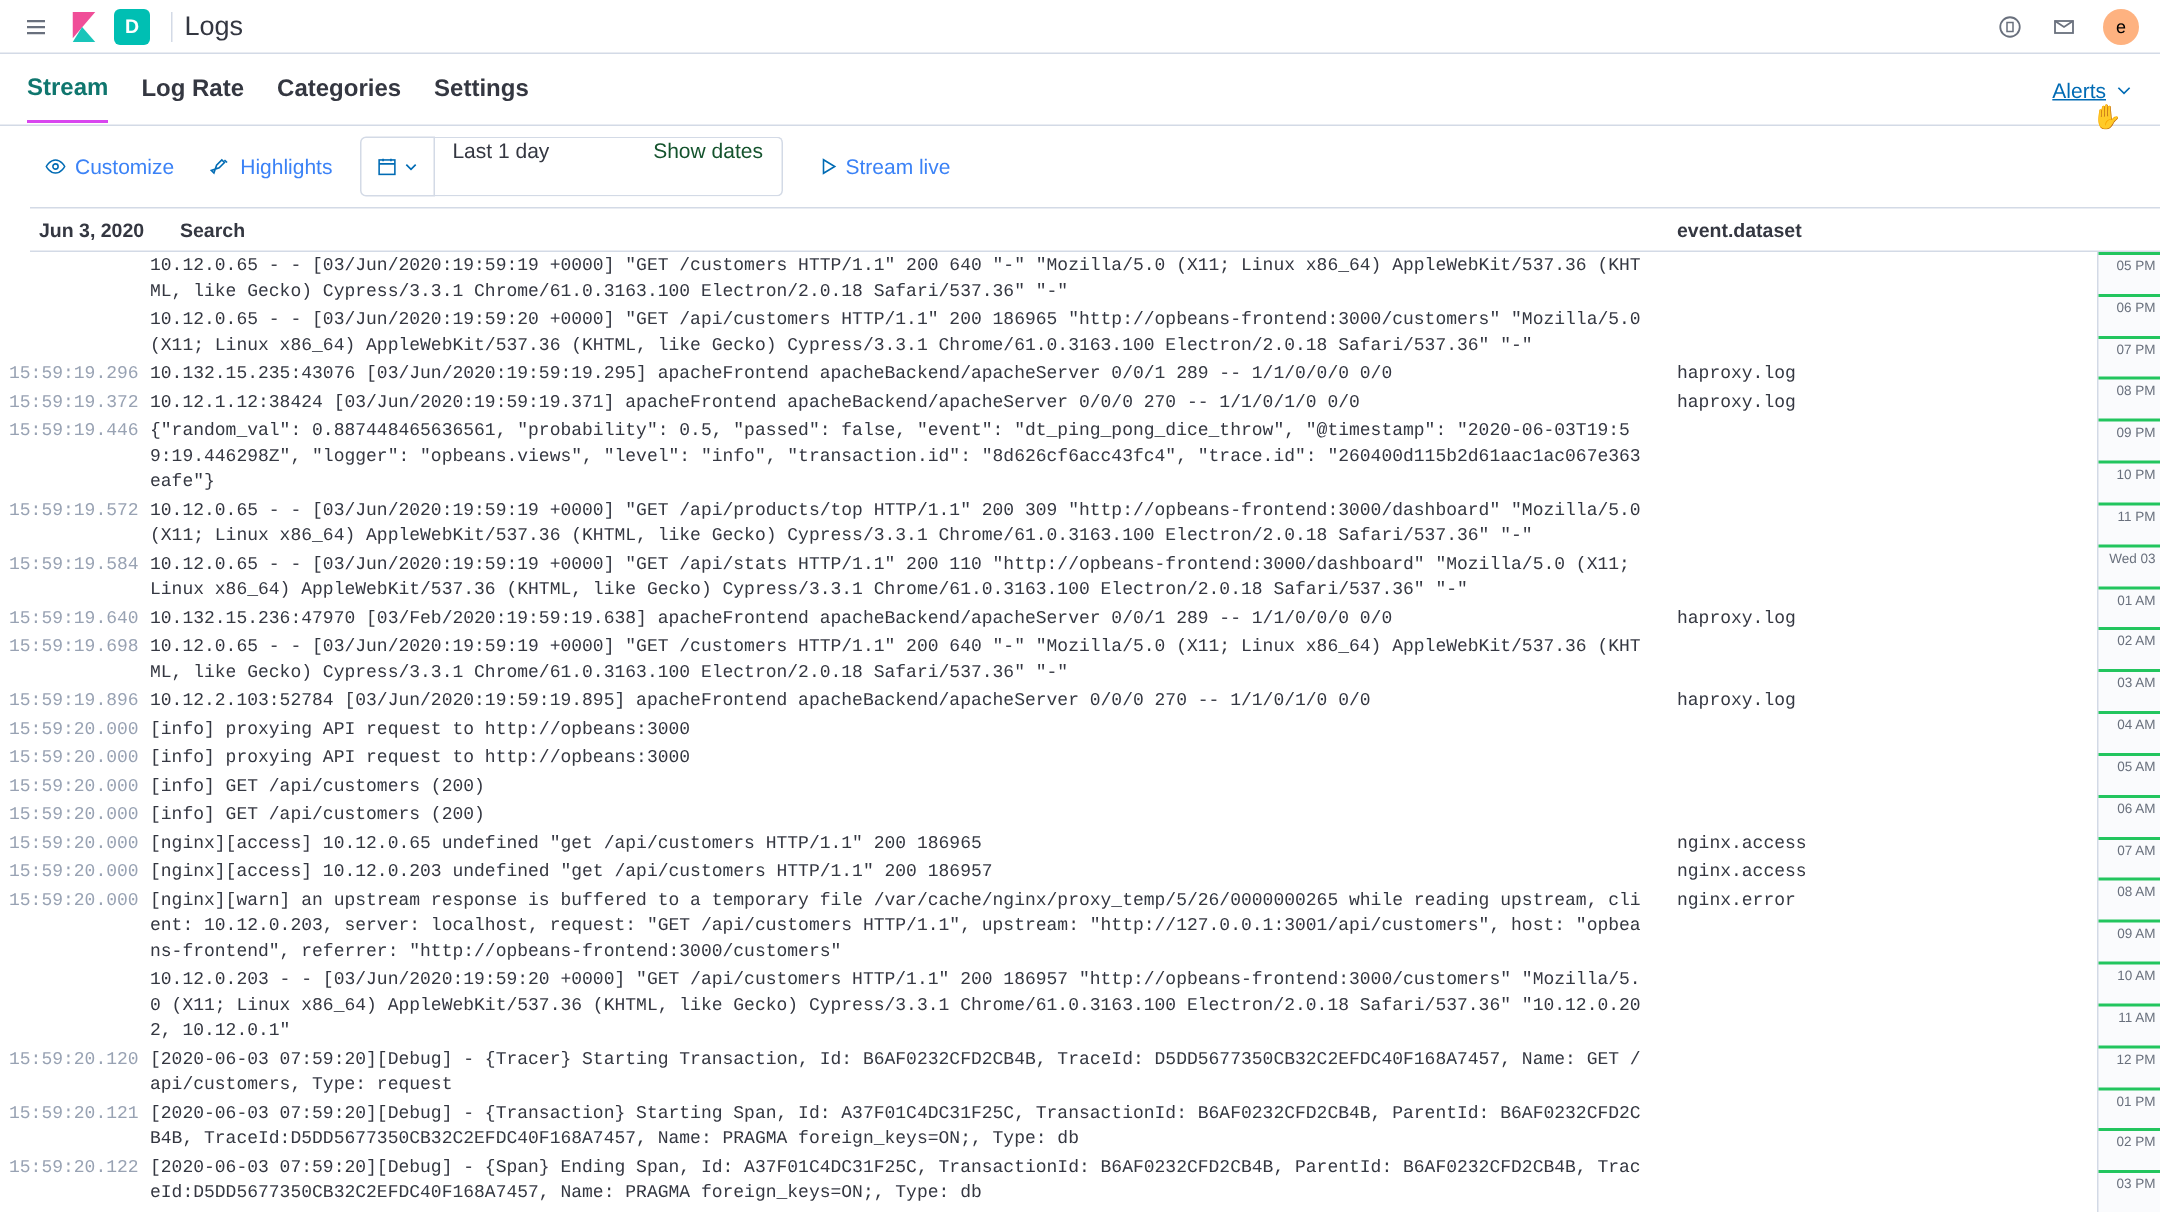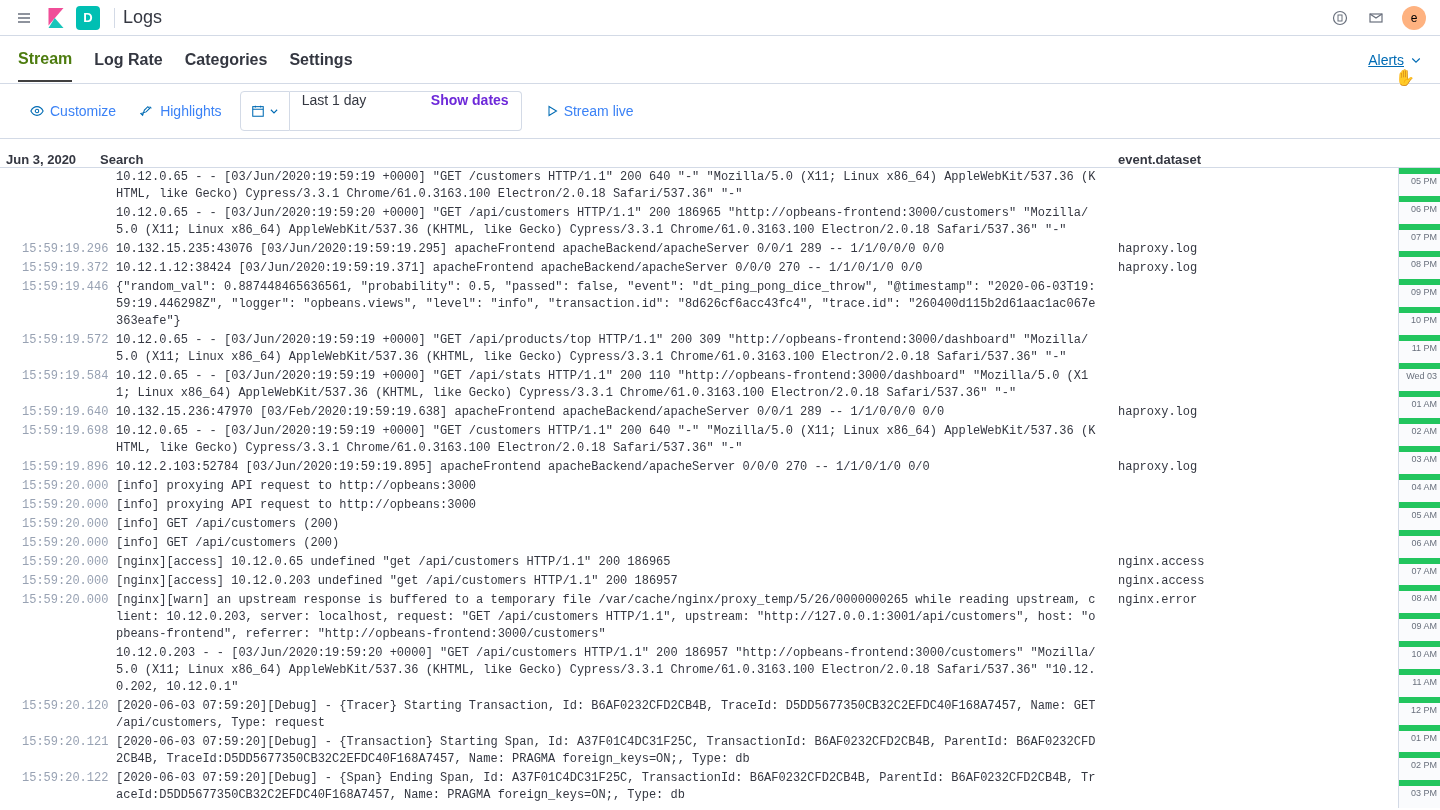--- a/index.html
+++ b/index.html
@@ -64,22 +64,22 @@
   }
   .tab {
     font-size: 16px;
     font-weight: 600;
     color: #343741;
     padding: 12px 0;
     cursor: pointer;
     margin-right: 22px;
   }
   .tab.active {
-    color: #4d7c0f;
-    border-bottom: 2px solid #404040;
+    color: #0f766e;
+    border-bottom: 2px solid #d946ef;
   }
   .tabs-right {
     margin-left: auto;
     display: flex; align-items: center;
     color: #006bb4; font-weight: 500;
     cursor: pointer;
     gap: 6px;
     position: relative;
   }
   .cursor-hand {
@@ -125,45 +125,45 @@
     padding: 0 10px; color: #006bb4;
     margin-left: 6px;
   }
   .date-text {
     border: 1px solid #d3dae6;
     border-left: none;
     border-radius: 0 4px 4px 0;
     height: 40px; display: flex; align-items: flex-start;
     padding: 0 12px; min-width: 232px;
   }
-  .link-btn { color:#6d28d9; font-weight:700; cursor:pointer; }
+  .link-btn { color:#14532d; font-weight:400; cursor:pointer; }
   
   .table-head {
     display: flex;
     height: 30px;
-    align-items: flex-end;
+    align-items: center;
     border-top: 1px solid #d3dae6;
     border-bottom: 1px solid #d3dae6;
     font-size: 13px; font-weight: 600;
     padding-left: 6px;
+    margin-left: 20px;
   }
   .col-time { width: 94px; }
   .col-msg { flex: 1; }
   .col-dataset { width: 280px; }
   .col-mini { width: 42px; }
   .log-body {
     height: 640px;
     overflow: hidden;
     position: relative;
     display: flex;
   }
   .log-scroll {
     flex: 1;
     overflow: hidden;
-    margin-left: 16px;
   }
   .log-row {
     display: flex;
     padding: 1px 0 1px 6px;
     font-family: "Menlo","Consolas","Courier New",monospace;
     font-size: 12px;
     line-height: 17px;
     align-items: flex-start;
   }
   .log-time {
@@ -187,21 +187,21 @@
     width: 42px;
     border-left: 1px solid #d3dae6;
     background: #fafbfd;
     display: flex; flex-direction: column;
     font-size: 9px;
     color: #69707d;
     position: relative;
   }
   .mini-row {
     flex: 1;
-    border-top: 6px solid #22c55e;
+    border-top: 2px solid #22c55e;
     padding: 2px 3px 0 0;
     text-align: right;
   }
   svg { display: block; }
 </style>
 </head>
 <body>
 
 <div class="top-header">
   <button class="icon-btn">

